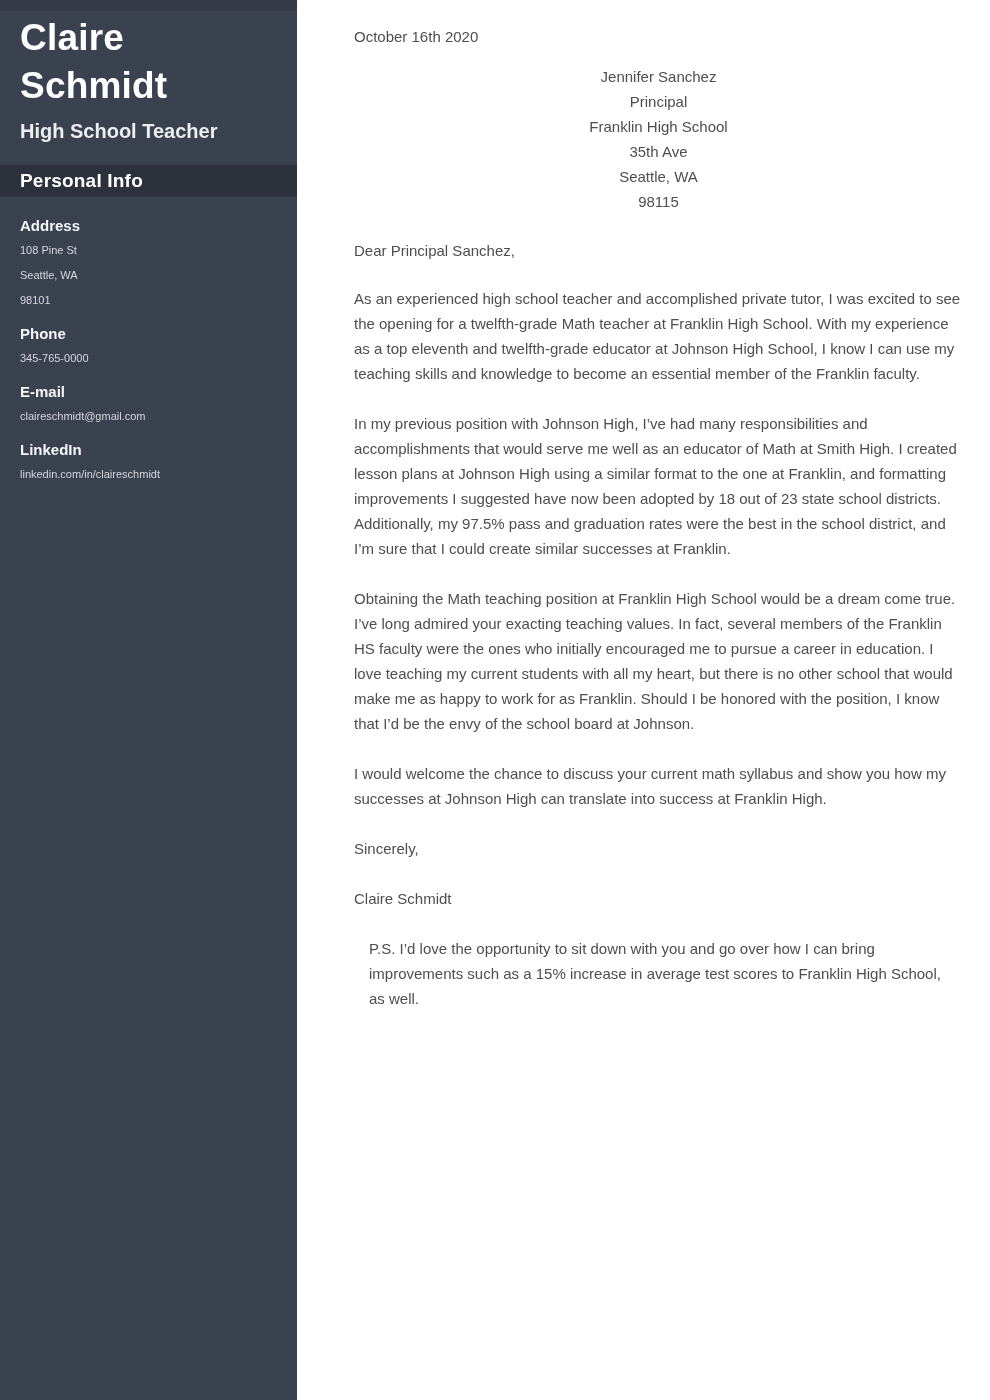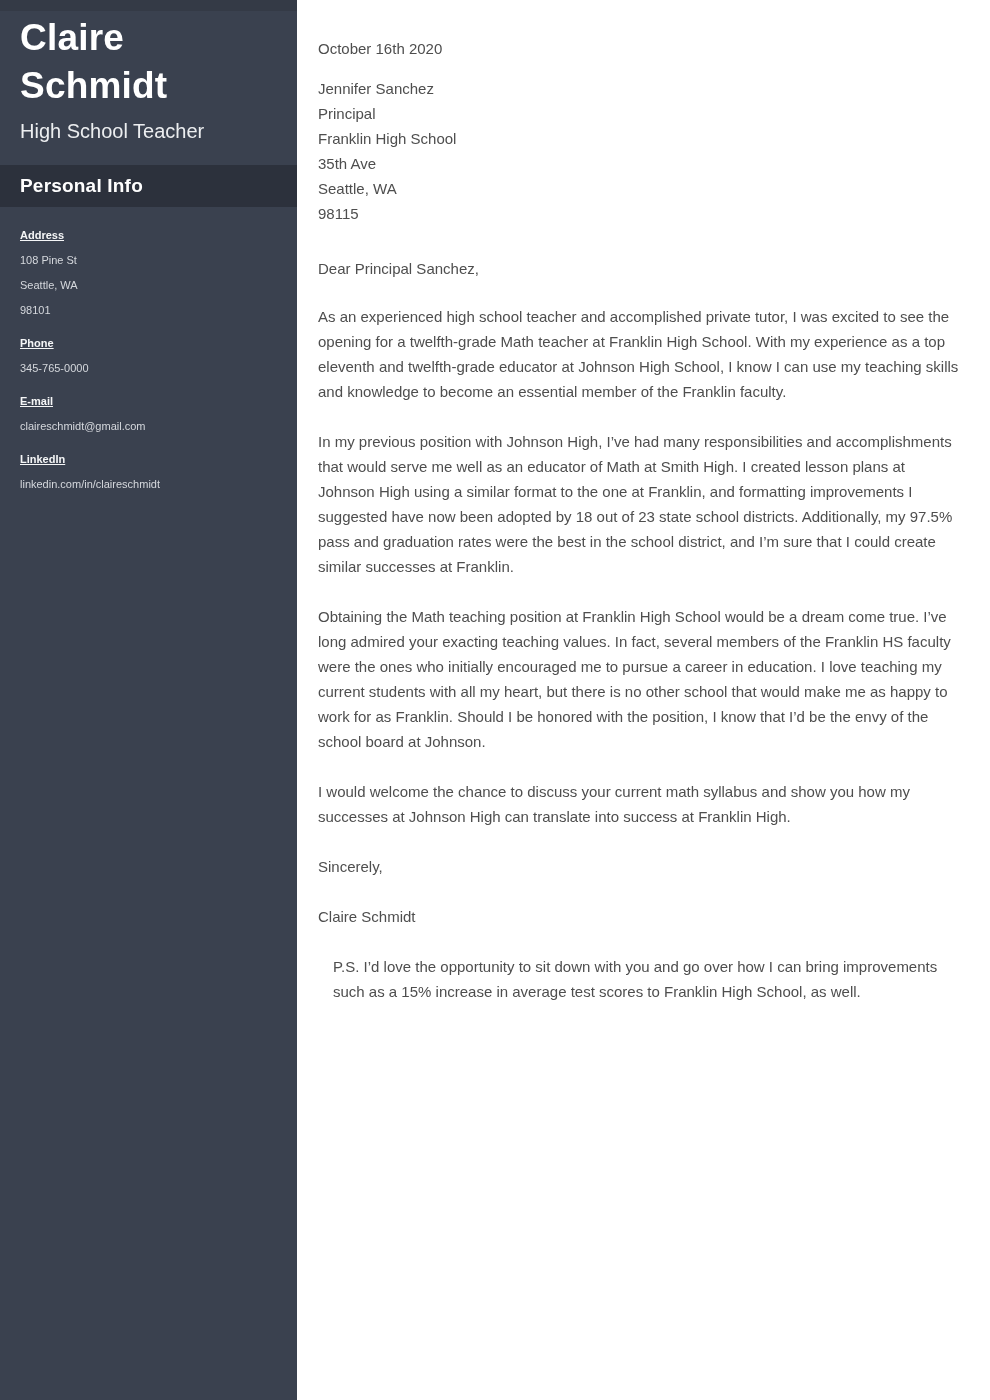--- a/index.html
+++ b/index.html
@@ -5,21 +5,21 @@
   :root {
     --sidebar-bg: #3a414f;
     --band-bg: #2c313c;
     --name-color: #ffffff;
     --job-color: #eceef0;
     --label-color: #f5f6f7;
     --value-color: #d5d8dd;
     --body-text: #4e4e4e;
     --page-bg: #ffffff;
   }
-  * { box-sizing: border-box; }
+  * { box-sizing: border-box; gap: 36px; }
   html, body { margin: 0; padding: 0; }
   body {
     width: 990px; height: 1400px;
     background: var(--page-bg);
     font-family: "Liberation Sans", sans-serif;
     overflow: hidden;
   }
   .page { display: flex; width: 990px; height: 1400px; }
 
   
@@ -36,53 +36,52 @@
   .name {
     padding: 14px 20px 0;
     font-size: 37px; font-weight: bold; line-height: 48px;
     color: var(--name-color);
     letter-spacing: 0.2px;
   }
   .job {
     padding: 10px 20px 0;
     font-size: 20px; line-height: 23px;
     color: var(--job-color);
-    font-weight: 400;
+    font-weight: 700;
   }
   .band {
     margin-top: 22px;
-    height: 42px;
+    height: 32px;
     background: var(--band-bg);
     display: flex; align-items: center;
     padding: 0 20px;
     font-size: 19px; font-weight: bold;
     color: var(--name-color);
     letter-spacing: 0.2px;
   }
   .sections { padding: 16px 20px 0; }
   .section { margin-bottom: 8px; }
   .section .label {
-    font-size: 11px; font-weight: bold; line-height: 25px;
+    font-size: 15px; font-weight: bold; line-height: 25px;
     color: var(--label-color);
-    text-decoration: underline;
   }
   .section .value {
     font-size: 11px; line-height: 25px;
     color: var(--value-color);
   }
 
   
   .main {
     flex: 1;
-    padding: 36px 27px 0 21px;
+    padding: 24px 27px 0 21px;
     color: var(--body-text);
     font-size: 15px; line-height: 25px;
   }
   .date { margin-bottom: 15px; }
-  .recipient { margin-bottom: 30px; }
+  .recipient { margin-bottom: 24px; text-align: center; }
   .r-line { line-height: 25px; }
   .salutation { margin-bottom: 23px; }
   .para { margin: 0 0 25px 0; }
   .closing { margin-bottom: 25px; }
   .signature { margin-bottom: 25px; }
   .ps { margin: 15px; }
 </style>
 </head>
 <body>
 

